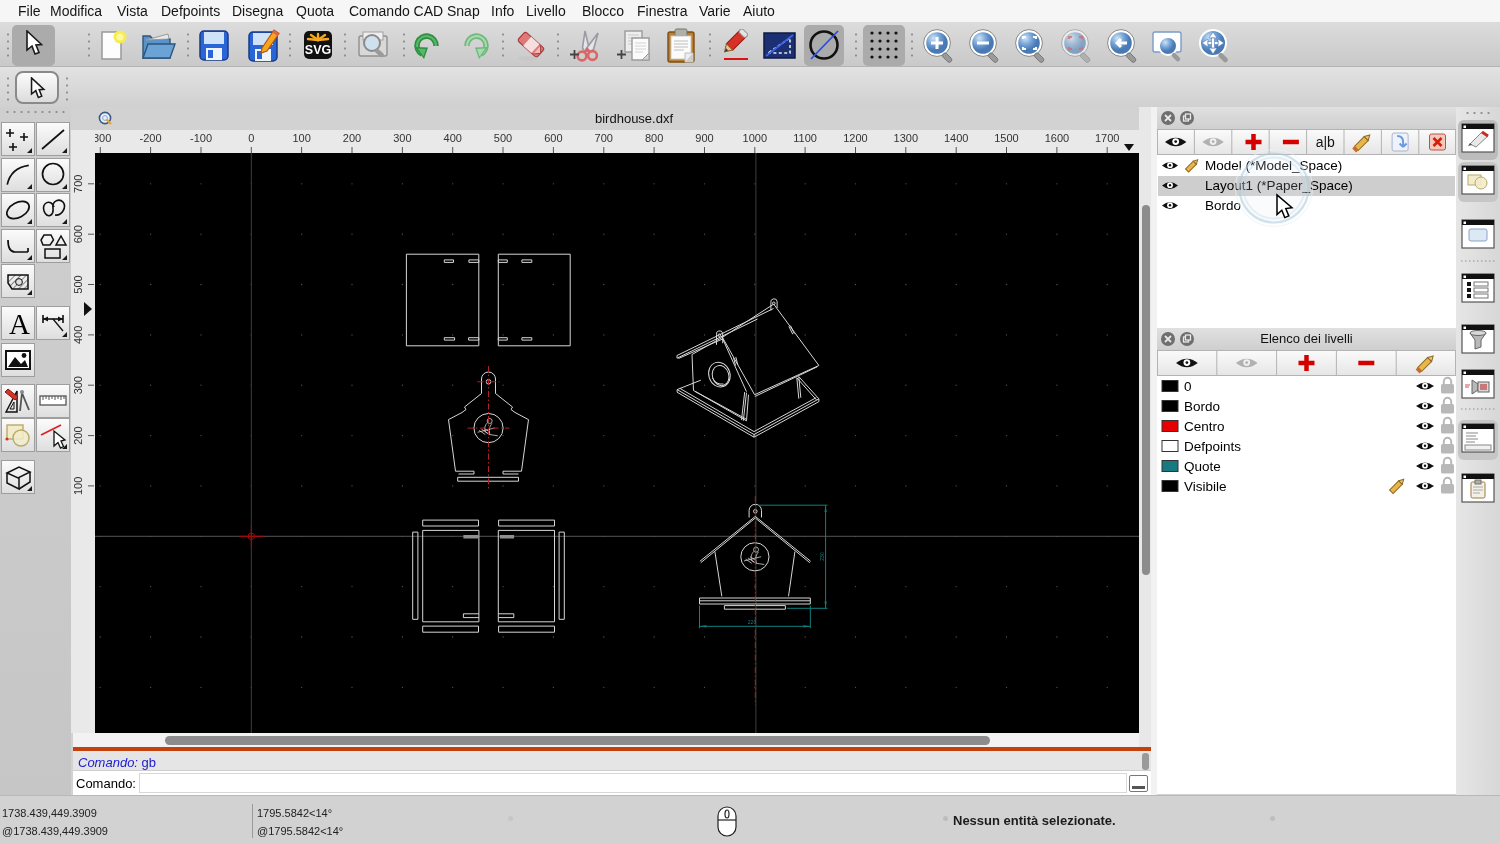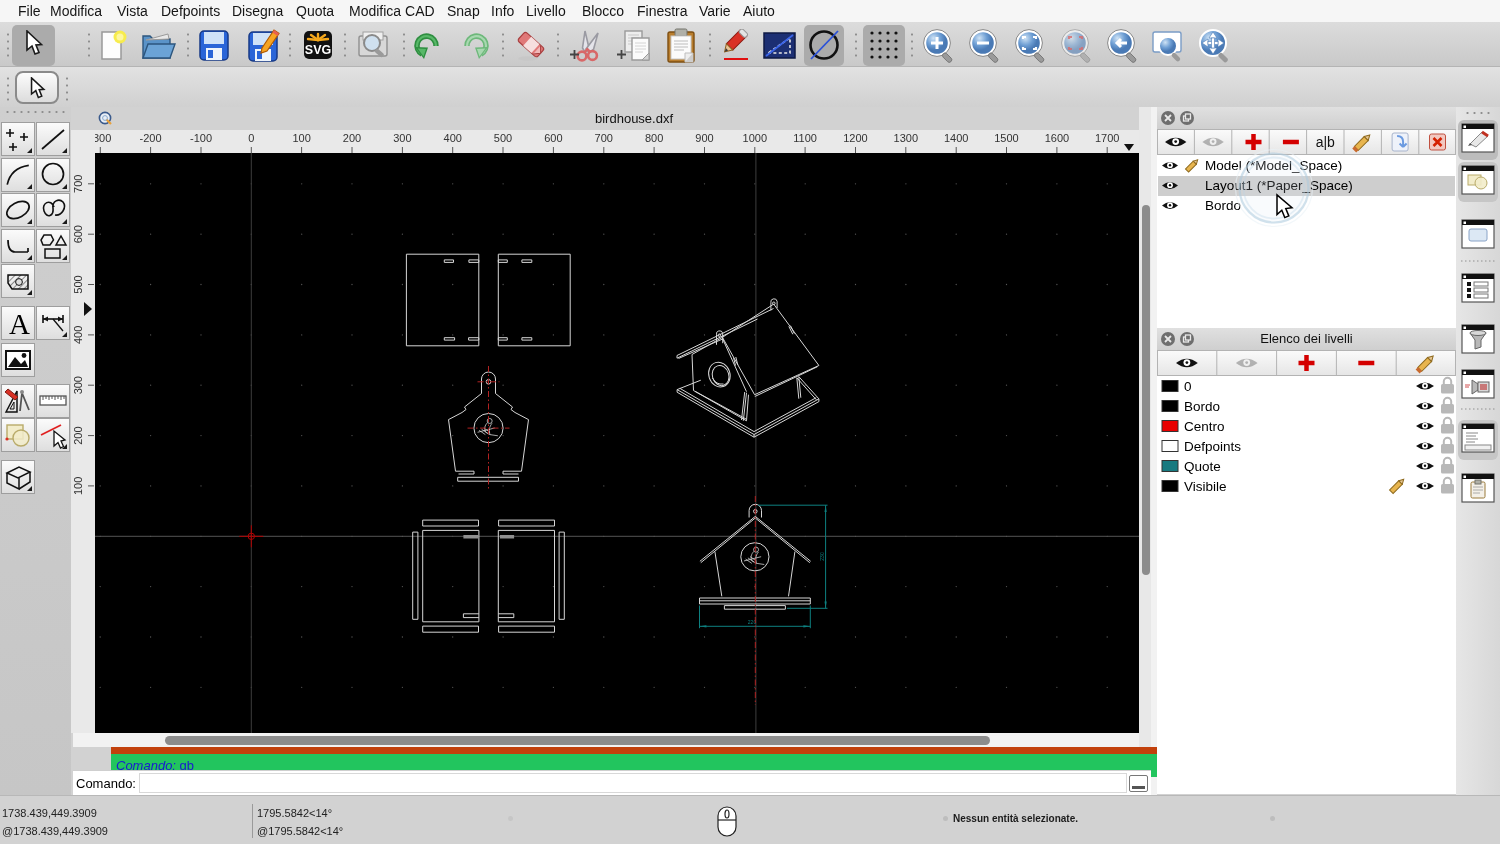--- a/index.html
+++ b/index.html
@@ -29,22 +29,22 @@
   .corner:after{content:"";position:absolute;right:2px;bottom:2px;
         border-left:5px solid transparent;border-bottom:5px solid #1a1a1a;}
   
   #ctitle{left:71px;top:107px;width:1068px;height:23px;background:#d2d2d2;
           border-bottom:1px solid #c0c0c0;font-size:13px;color:#111;}
   #hruler{left:95px;top:130px;width:1044px;height:23px;background:#e9e9e9;}
   #vruler{left:71px;top:130px;width:24px;height:603px;background:#e9e9e9;}
   #canvas{left:95px;top:153px;width:1044px;height:580px;background:#000;}
   
   #hscroll{left:73px;top:733px;width:1066px;height:14px;background:#f2f2f2;}
-  #cmdhist{left:73px;top:747px;width:1078px;height:23px;background:#22c55e;
-           border-top:7px solid #c2410c;margin-left:38px;}
+  #cmdhist{left:73px;top:747px;width:1078px;height:23px;background:#e5e5e5;
+           border-top:4px solid #c2410c;}
   #cmdline{left:73px;top:770px;width:1078px;height:25px;background:#fff;
            border-top:1px solid #cfcfcf;}
   #statusbar{left:0;top:795px;width:1500px;height:49px;background:#d2d2d2;
              border-top:1px solid #b8b8b8;font-size:11px;color:#222;}
   
   .ptitle{background:linear-gradient(#e0e0e0,#cfcfcf);font-size:13px;color:#111;
           text-align:center;}
   .ptb{background:linear-gradient(#fafafa,#e6e6e6);border:1px solid #b3b3b3;box-sizing:border-box;}
   .plist{background:#fff;font-size:15px;color:#000;}
   
@@ -54,21 +54,21 @@
 </head>
 <body>
 
 <div id="menubar" class="abs">
   <span style="left:18px">File</span>
   <span style="left:50px">Modifica</span>
   <span style="left:117px">Vista</span>
   <span style="left:161px">Defpoints</span>
   <span style="left:232px">Disegna</span>
   <span style="left:296px">Quota</span>
-  <span style="left:349px">Modifica CAD</span>
+  <span style="left:349px">Comando CAD</span>
   <span style="left:447px">Snap</span>
   <span style="left:491px">Info</span>
   <span style="left:526px">Livello</span>
   <span style="left:582px">Blocco</span>
   <span style="left:637px">Finestra</span>
   <span style="left:699px">Varie</span>
   <span style="left:743px">Aiuto</span>
 </div>
 
 <div id="toolbar" class="abs">
@@ -507,21 +507,21 @@
   <div style="position:absolute;left:2px;top:29px;">@1738.439,449.3909</div>
   <div style="position:absolute;left:252px;top:8px;width:1px;height:34px;background:#9a9a9a;"></div>
   <div style="position:absolute;left:257px;top:11px;">1795.5842&lt;14°</div>
   <div style="position:absolute;left:257px;top:29px;">@1795.5842&lt;14°</div>
   <svg style="position:absolute;left:716px;top:10px" width="22" height="32" viewBox="0 0 22 32">
     <path d="M2 10 A9 9 0 0 1 20 10 L20 21 A9 9 0 0 1 2 21 Z" fill="#fff" stroke="#222" stroke-width="1.2"></path>
     <path d="M2 14 H20" stroke="#222" stroke-width="1.2"></path>
     <ellipse cx="11" cy="8" rx="2" ry="4" fill="#fff" stroke="#222" stroke-width="1.2"></ellipse>
   </svg>
   <div style="position:absolute;left:943px;top:2px;width:5px;height:5px;border-radius:50%;background:#bdbdbd;top:20px;"></div>
-  <div style="position:absolute;left:953px;top:17px;font-size:10px;font-weight:bold;color:#1c1c1c;">Nessun entità selezionate.</div>
+  <div style="position:absolute;left:953px;top:17px;font-size:13px;font-weight:bold;color:#1c1c1c;">Nessun entità selezionate.</div>
   <div style="position:absolute;left:1270px;top:20px;width:5px;height:5px;border-radius:50%;background:#bdbdbd;"></div>
   <div style="position:absolute;left:508px;top:20px;width:5px;height:5px;border-radius:50%;background:#c6c6c6;"></div>
 </div>
 
 <div id="blocks" class="abs" style="left:1157px;top:107px;width:299px;height:221px;">
   <div class="ptitle abs" style="left:0;top:0;width:299px;height:22px;">
     <svg class="abs" style="left:3px;top:3px" width="36" height="16" viewBox="0 0 36 16">
       <circle cx="8" cy="8" r="7" fill="#6e6e6e"></circle>
         <path d="M5 5 L11 11 M11 5 L5 11" stroke="#e8e8e8" stroke-width="1.8"></path>
       <circle cx="27" cy="8" r="7" fill="#6e6e6e"></circle>

